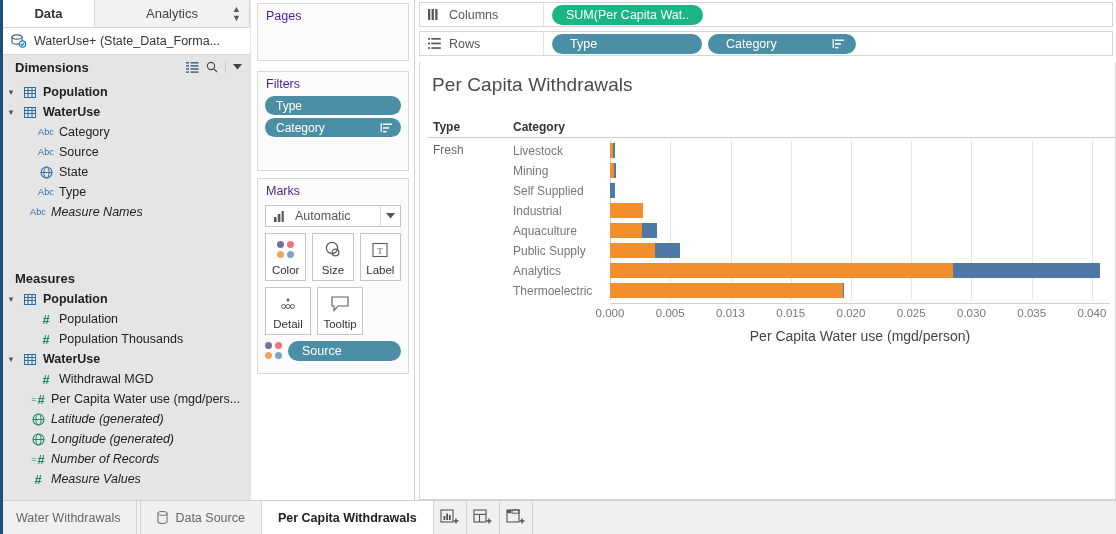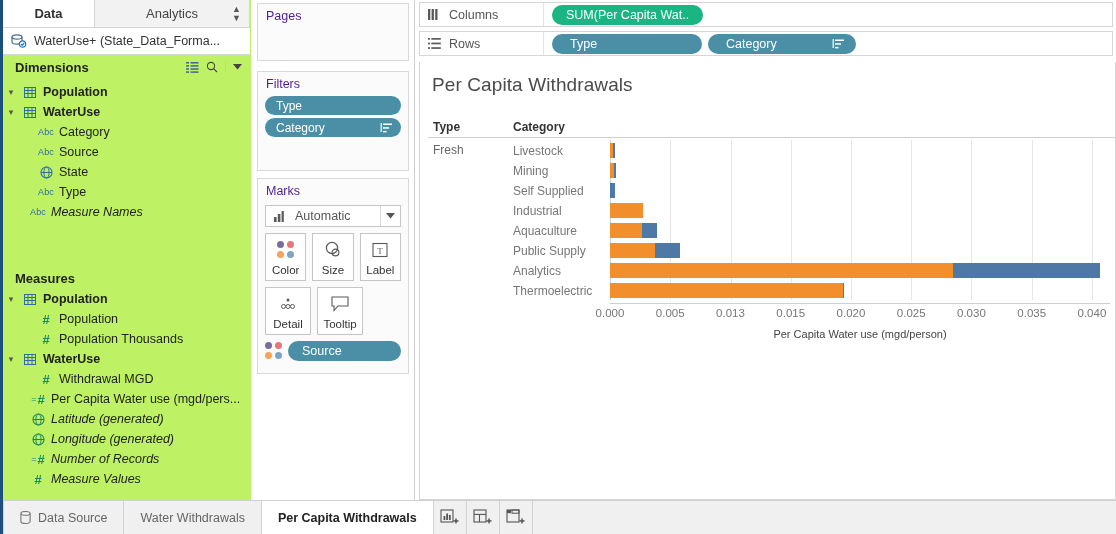--- a/index.html
+++ b/index.html
@@ -16,21 +16,21 @@
     position: relative;
     width: 1116px;
     height: 534px;
     background: #ffffff;
   }
 
   
   #left-pane {
     position: absolute; left: 0; top: 0;
     width: 292px; height: 500px;
-    background: #bef264;
+    background: #e5e5e5;
     border-right: 1px solid #8b5cf6;
   }
   #left-edge-accent {
     position: absolute; left: 0; top: 0;
     width: 3px; height: 500px;
     background: #1d4f7c;
   }
   .pane-tabs {
     position: absolute; left: 3px; top: 0;
     width: 247px; height: 28px;
@@ -292,21 +292,21 @@
     width: 500px; height: 1px; background: #cfcfcf;
   }
   .tick-label {
     position: absolute; top: 245px;
     font-size: 11.5px; color: #777;
     transform: translateX(-50%);
     white-space: nowrap;
   }
   #axis-title {
     position: absolute; top: 266px;
-    font-size: 11px; color: #444;
+    font-size: 14px; color: #444;
     white-space: nowrap;
   }
 
   
   #bottom-bar {
     position: absolute; left: 0; top: 500px;
     width: 1116px; height: 34px;
     background: #f0f0f0;
     border-top: 1px solid #cfcfcf;
     display: flex; align-items: stretch;
@@ -811,31 +811,31 @@
           <div class="tick-label" style="left:491.2px;">0.025</div>
           <div class="tick-label" style="left:551.4px;">0.030</div>
           <div class="tick-label" style="left:611.7px;">0.035</div>
           <div class="tick-label" style="left:671.9px;">0.040</div>
         </div>
       <div id="axis-title" style="left: 440px; transform: translateX(-50%);">Per Capita Water use (mgd/person)</div>
     </div>
   </div>
 
   <div id="bottom-bar">
+    <div class="bottom-tab">
+      <span>Water Withdrawals</span>
+    </div>
     <div class="bottom-tab first">
       <span>
         <svg class="svgi" width="11" height="13" viewBox="0 0 11 13">
           <ellipse cx="5.5" cy="2.4" rx="4.6" ry="1.9" fill="none" stroke="#777" stroke-width="1.1"></ellipse>
           <path d="M0.9 2.4 v8.2 a4.6 1.9 0 0 0 9.2 0 V2.4" fill="none" stroke="#777" stroke-width="1.1"></path>
         </svg>
       </span>
       <span>Data Source</span>
-    </div>
-    <div class="bottom-tab">
-      <span>Water Withdrawals</span>
     </div>
     <div class="bottom-tab active">
       <span>Per Capita Withdrawals</span>
     </div>
     <div class="bottom-icon-btn">
       <svg class="svgi" width="19" height="17" viewBox="0 0 19 17">
         <rect x="1" y="1" width="12" height="12" fill="none" stroke="#555" stroke-width="1.1"></rect>
         <g fill="#555">
             <rect x="3.5" y="7" width="1.8" height="4"></rect>
             <rect x="6.2" y="4.5" width="1.8" height="6.5"></rect>

